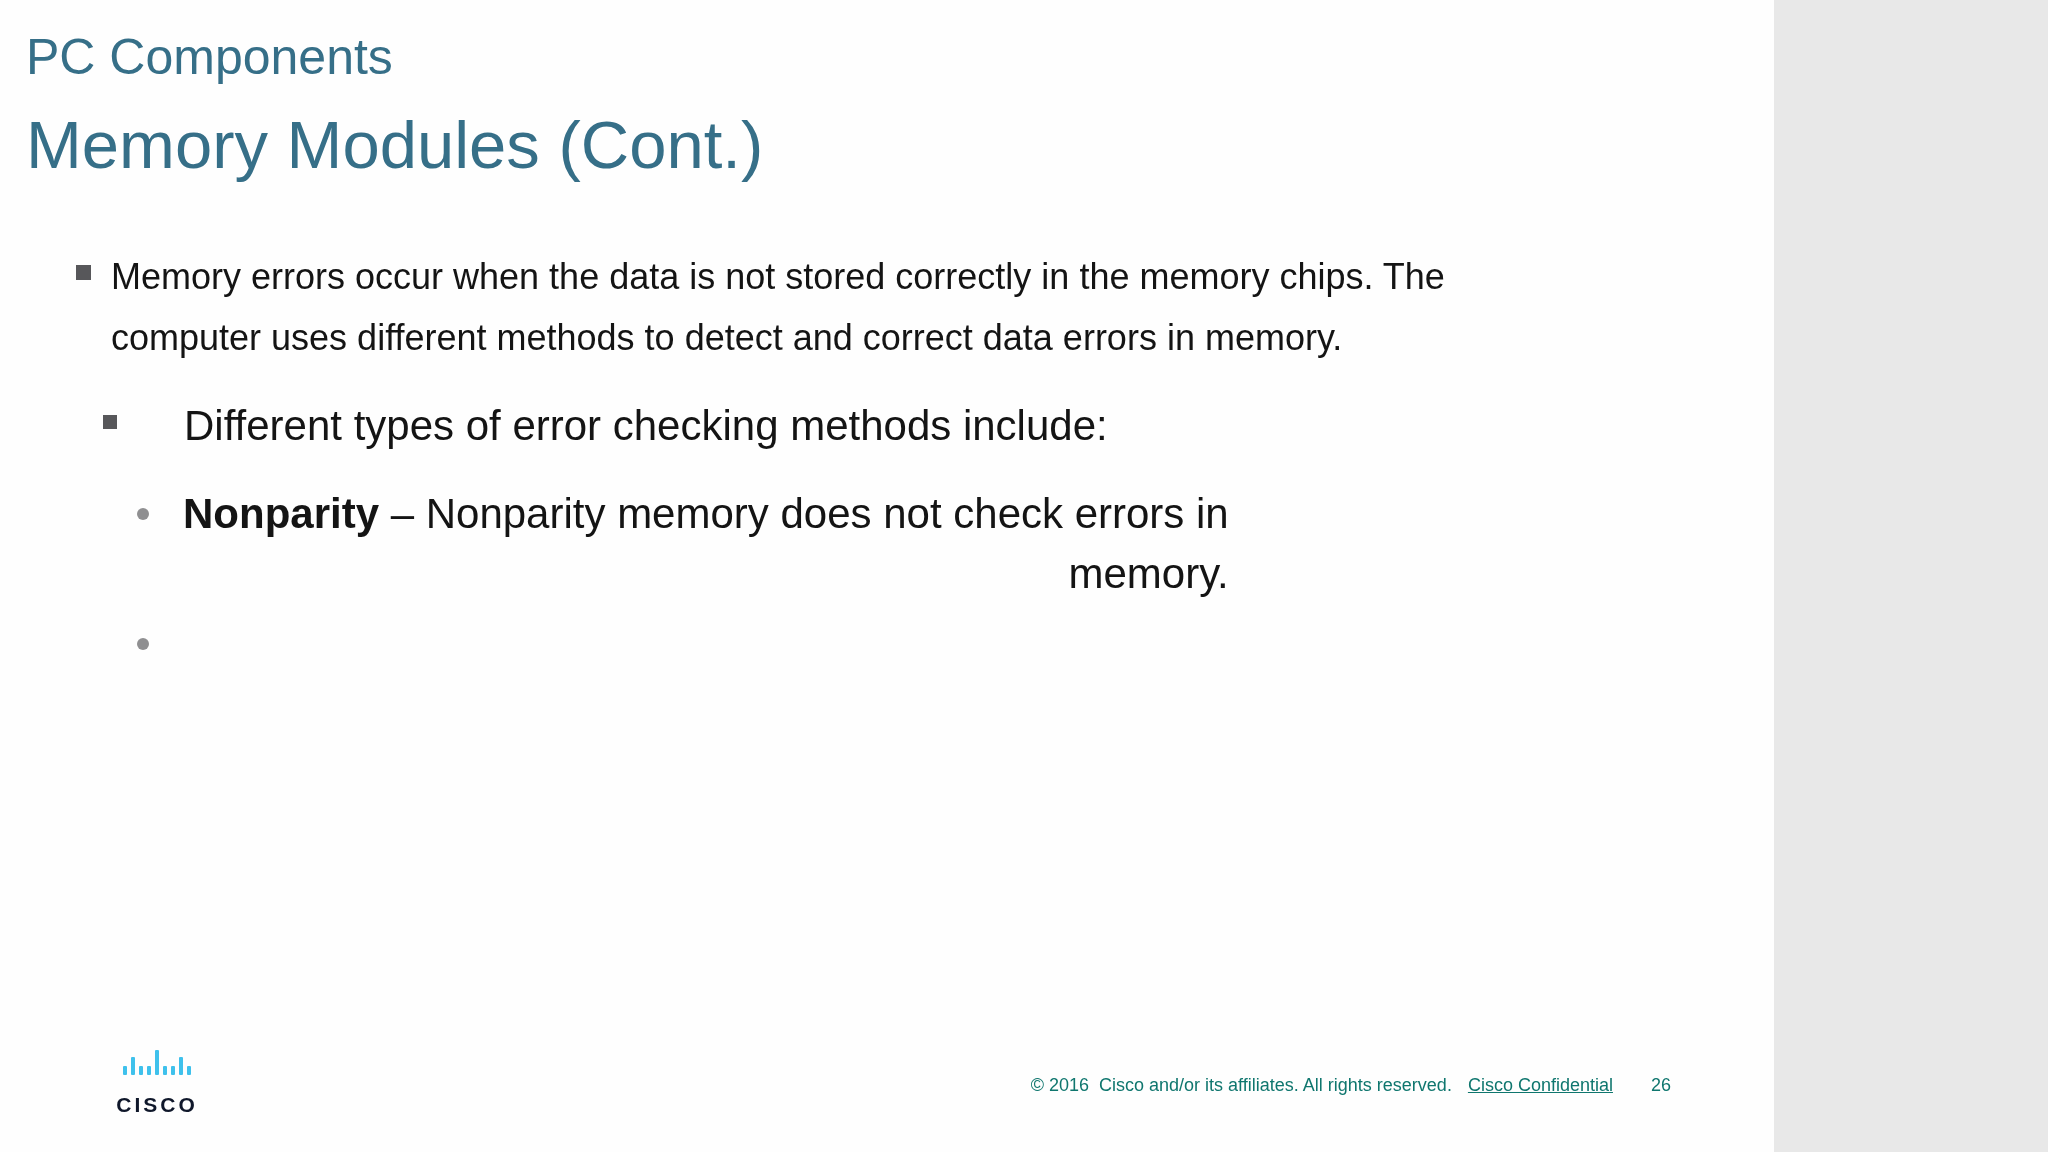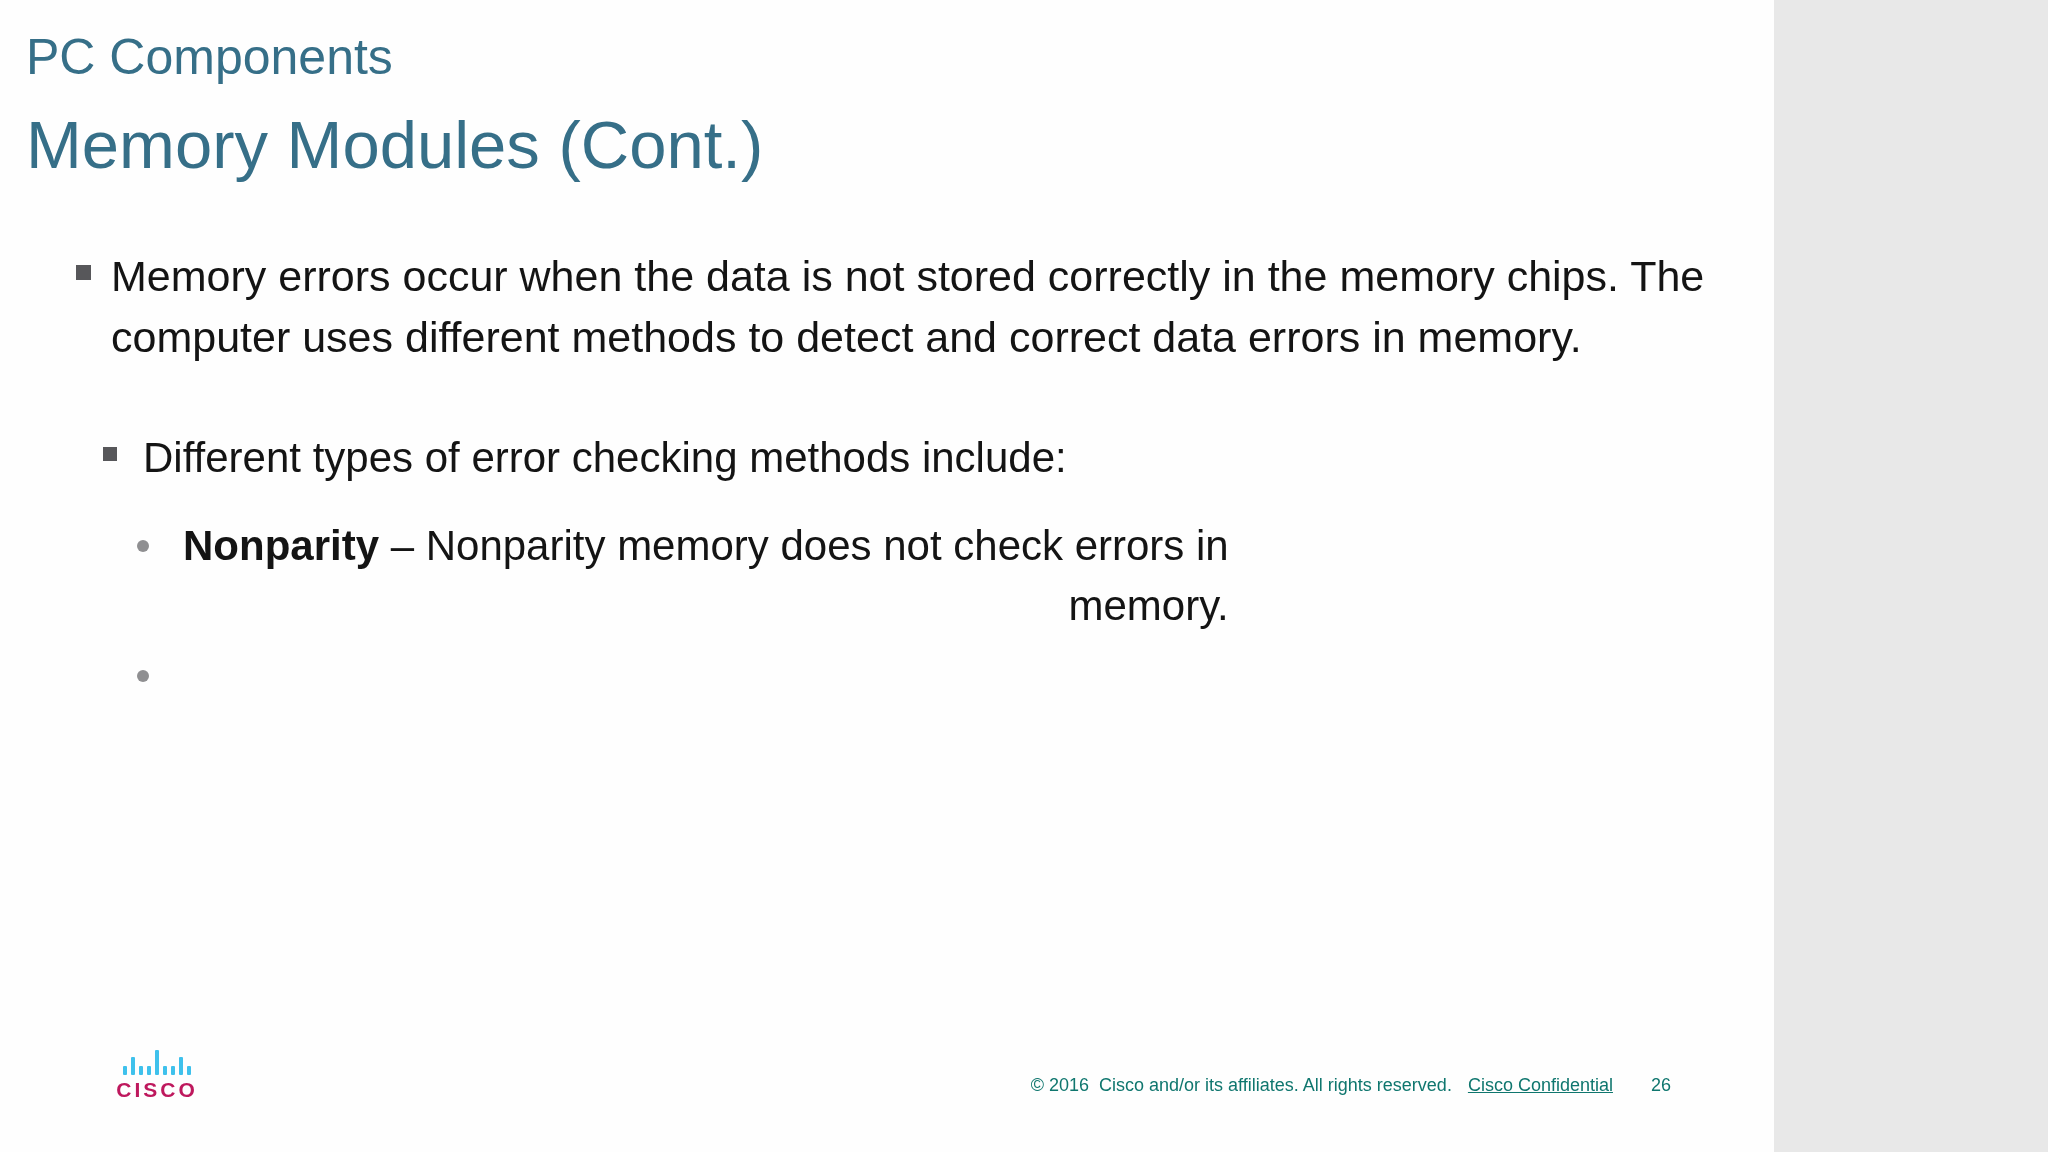--- a/index.html
+++ b/index.html
@@ -27,24 +27,24 @@
   .content{position:absolute;left:0;top:246px;width:2048px;}
   .pre{white-space:pre-line;}
   .row{display:flex;align-items:flex-start;}
   .l1{margin-left:76px;}
   .l1 .sq{
     flex:0 0 auto;width:15px;height:15px;background:#57575a;
     margin-top:19px;
   }
   .l1 .text{
     margin-left:20px;
-    font-size:43px;line-height:61px;
+    font-size:36px;line-height:61px;
     max-width:1840px;
   }
-  .l2{margin-left:103px;margin-top:60px;}
+  .l2{margin-left:103px;margin-top:28px;gap:41px;}
   .l2 .sq{
     flex:0 0 auto;width:14px;height:14px;background:#57575a;
     margin-top:19px;
   }
   .l2 .text{
     margin-left:26px;
     font-size:42px;line-height:60px;
     max-width:1700px;
   }
   ul.l3{list-style:none;margin:28px 0 0 0;padding:0;text-align:right;}
@@ -61,23 +61,23 @@
   }
   .term{font-weight:bold;}
   
   .logo{position:absolute;left:112px;top:1050px;width:90px;}
   .logo-bars{display:flex;align-items:flex-end;justify-content:center;gap:4px;height:25px;}
   .logo-bars i{display:block;width:4px;background:#3FC1EC;border-radius:1px;}
   .b1{height:9px;}  .b2{height:18px;} .b3{height:9px;}
   .b4{height:9px;}  .b5{height:25px;} .b6{height:9px;}
   .b7{height:9px;}  .b8{height:18px;} .b9{height:9px;}
   .logo-word{
-    margin-top:3px;text-align:center;
+    margin-top:18px;text-align:center;
     font-size:21px;font-weight:bold;letter-spacing:3px;
-    color:#be185d;
+    color:#0f172a;
   }
   .footer-line{
     position:absolute;top:1075px;right:103px;
     display:flex;align-items:baseline;
     font-size:18px;color:#0f766e;
     white-space:pre;
   }
   .footer-confidential{margin-left:16px;text-decoration:underline;}
   .footer-page{margin-left:38px;}
 </style>

